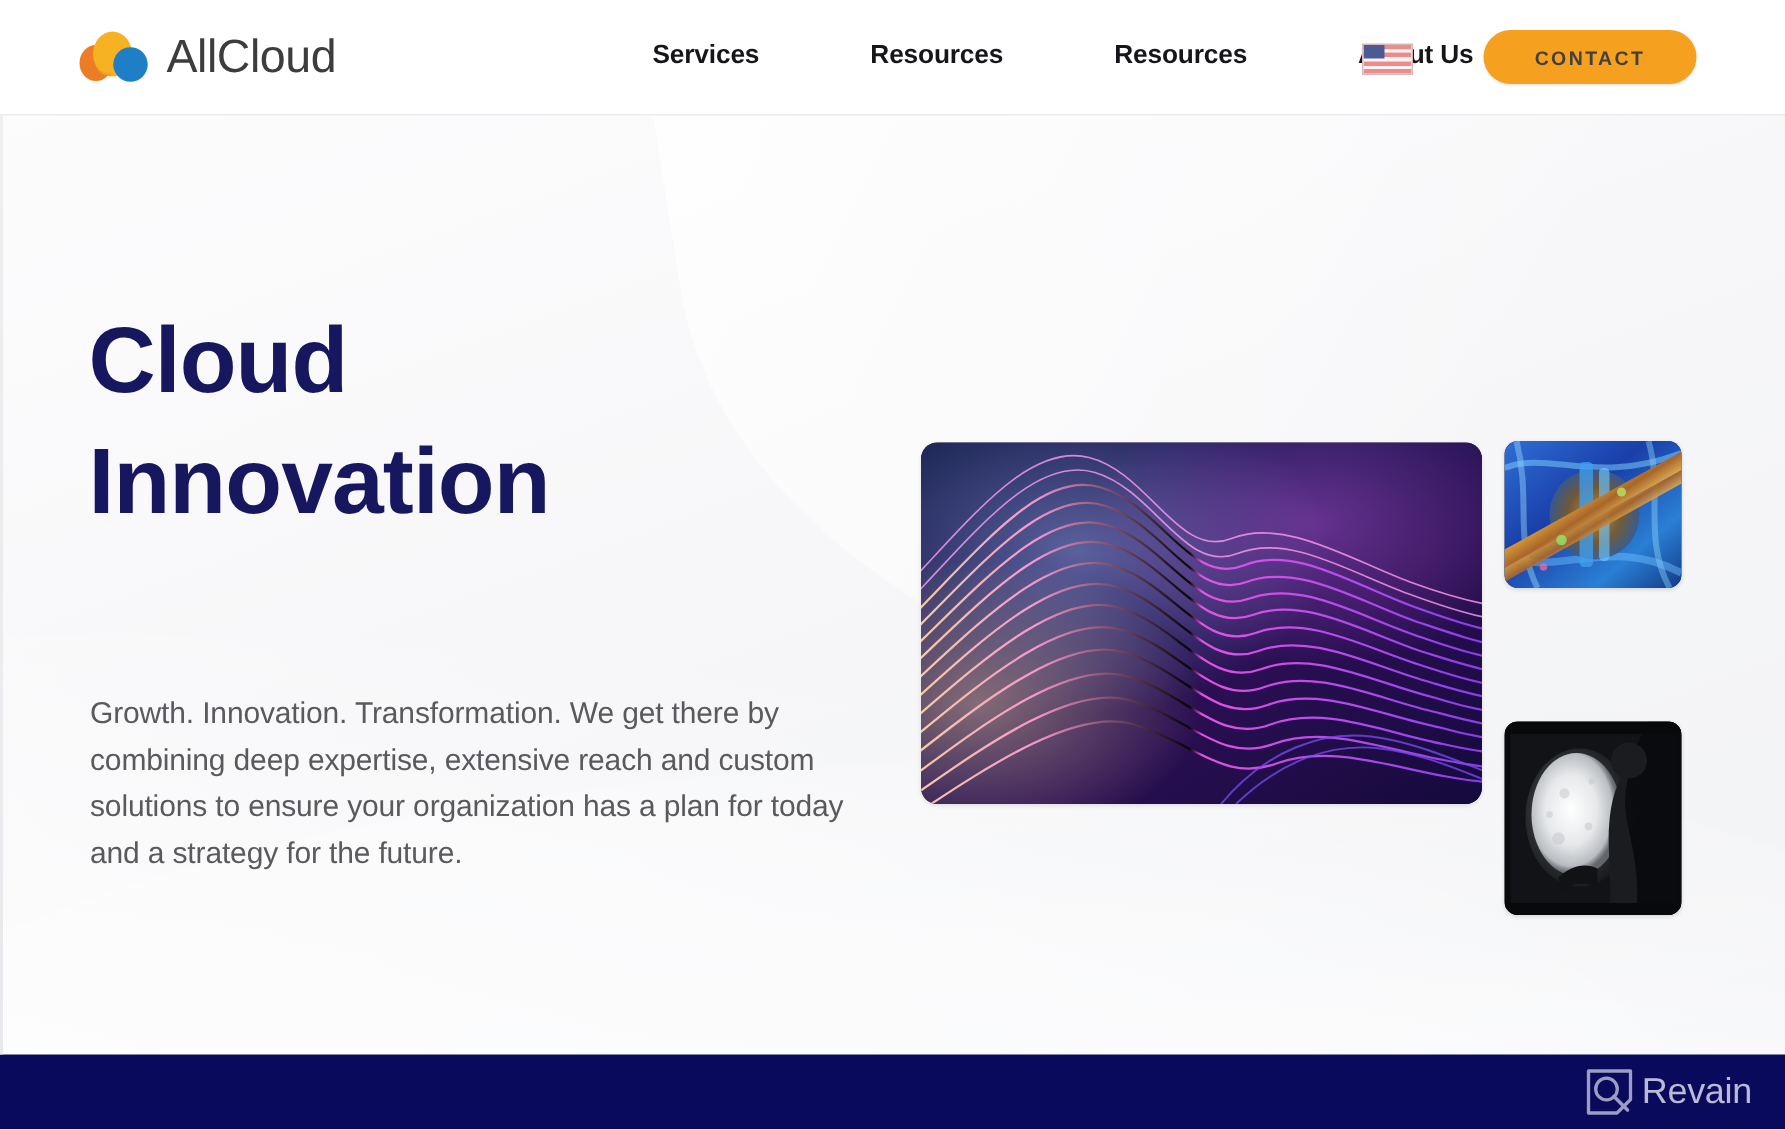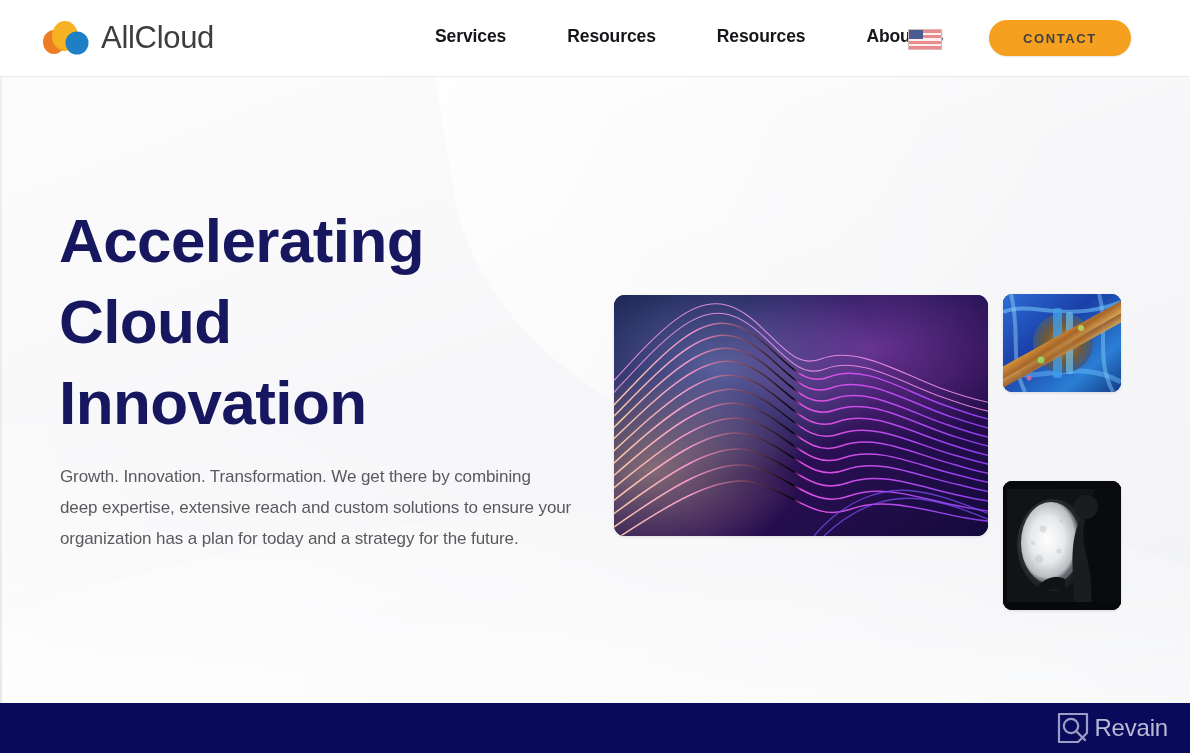--- a/index.html
+++ b/index.html
@@ -19,32 +19,32 @@
   
   .header {
     position:absolute; top:0; left:0;
     width:1190px; height:77px;
     background:#ffffff;
     border-bottom:1px solid #e9eaec;
     display:flex; align-items:center;
     z-index:20;
   }
   .logo-wrap {
-    position:absolute; left:40px; top:17px;
+    position:absolute; left:50px; top:17px;
     display:flex; align-items:center; gap:9px;
   }
   .logo-mark { width:52px; height:40px; display:block; }
   .logo-text {
     font-size:31px; font-weight:400; color:#3d3d3d;
     letter-spacing:-0.3px; line-height:1;
   }
 
   .nav {
     position:absolute; left:435px; top:26px;
-    display:flex; align-items:center; gap:4px;
+    display:flex; align-items:center; gap:17px;
   }
   .nav-item {
     font-size:17.5px; font-weight:700; color:#16161a;
     margin-right:57px; letter-spacing:-0.1px;
     cursor:pointer; white-space:nowrap;
   }
   .nav-item:last-of-type { margin-right:0; }
 
   .flag {
     position:absolute; left:908px; top:29px;
@@ -115,21 +115,21 @@
     width:520px;
     font-size:62px; font-weight:700;
     line-height:81px; letter-spacing:-0.6px;
     color:#171760;
   }
   .headline span { display:block; }
 
   .subtext {
     position:absolute; left:60px; top:384px;
     width:512px;
-    font-size:17px; font-weight:400;
+    font-size:20px; font-weight:400;
     line-height:31px; letter-spacing:-0.1px;
     color:#5a5a5e;
   }
 
   
   .media { position:absolute; left:614px; top:218px; }
 
   .media-main {
     position:absolute; left:0; top:0;
     width:374px; height:241px;
@@ -219,21 +219,20 @@
   </div>
 
   <div class="hero">
     <div class="swoosh swoosh-1"></div>
     <div class="swoosh swoosh-2"></div>
     <div class="swoosh swoosh-3"></div>
 
     <div class="hero-inner">
 
       <h1 class="headline">
-        <span>Accelerating</span>
         <span>Cloud</span>
         <span>Innovation</span>
       </h1>
 
       <p class="subtext">Growth. Innovation. Transformation. We get there by combining deep expertise, extensive reach and custom solutions to ensure your organization has a plan for today and a strategy for the future.</p>
 
       <div class="media">
 
         <div class="media-main">
           <svg class="media-svg" viewBox="0 0 374 241" preserveAspectRatio="none" xmlns="http://www.w3.org/2000/svg">

